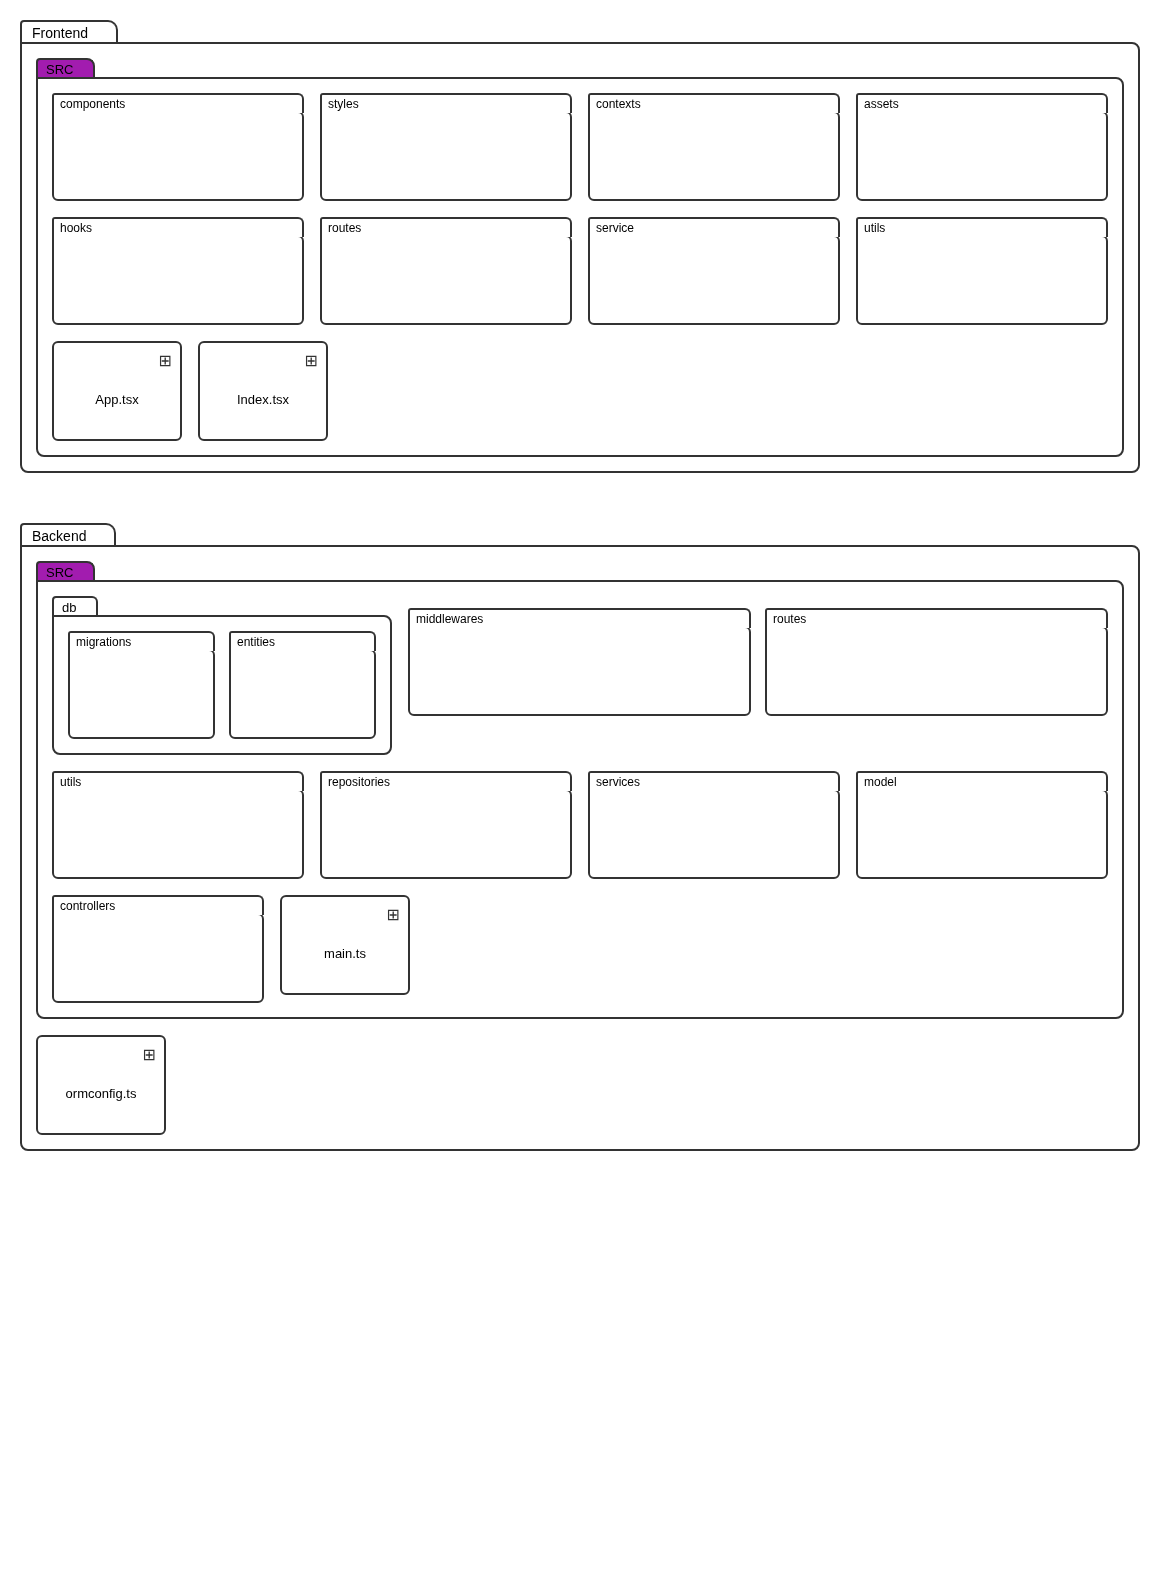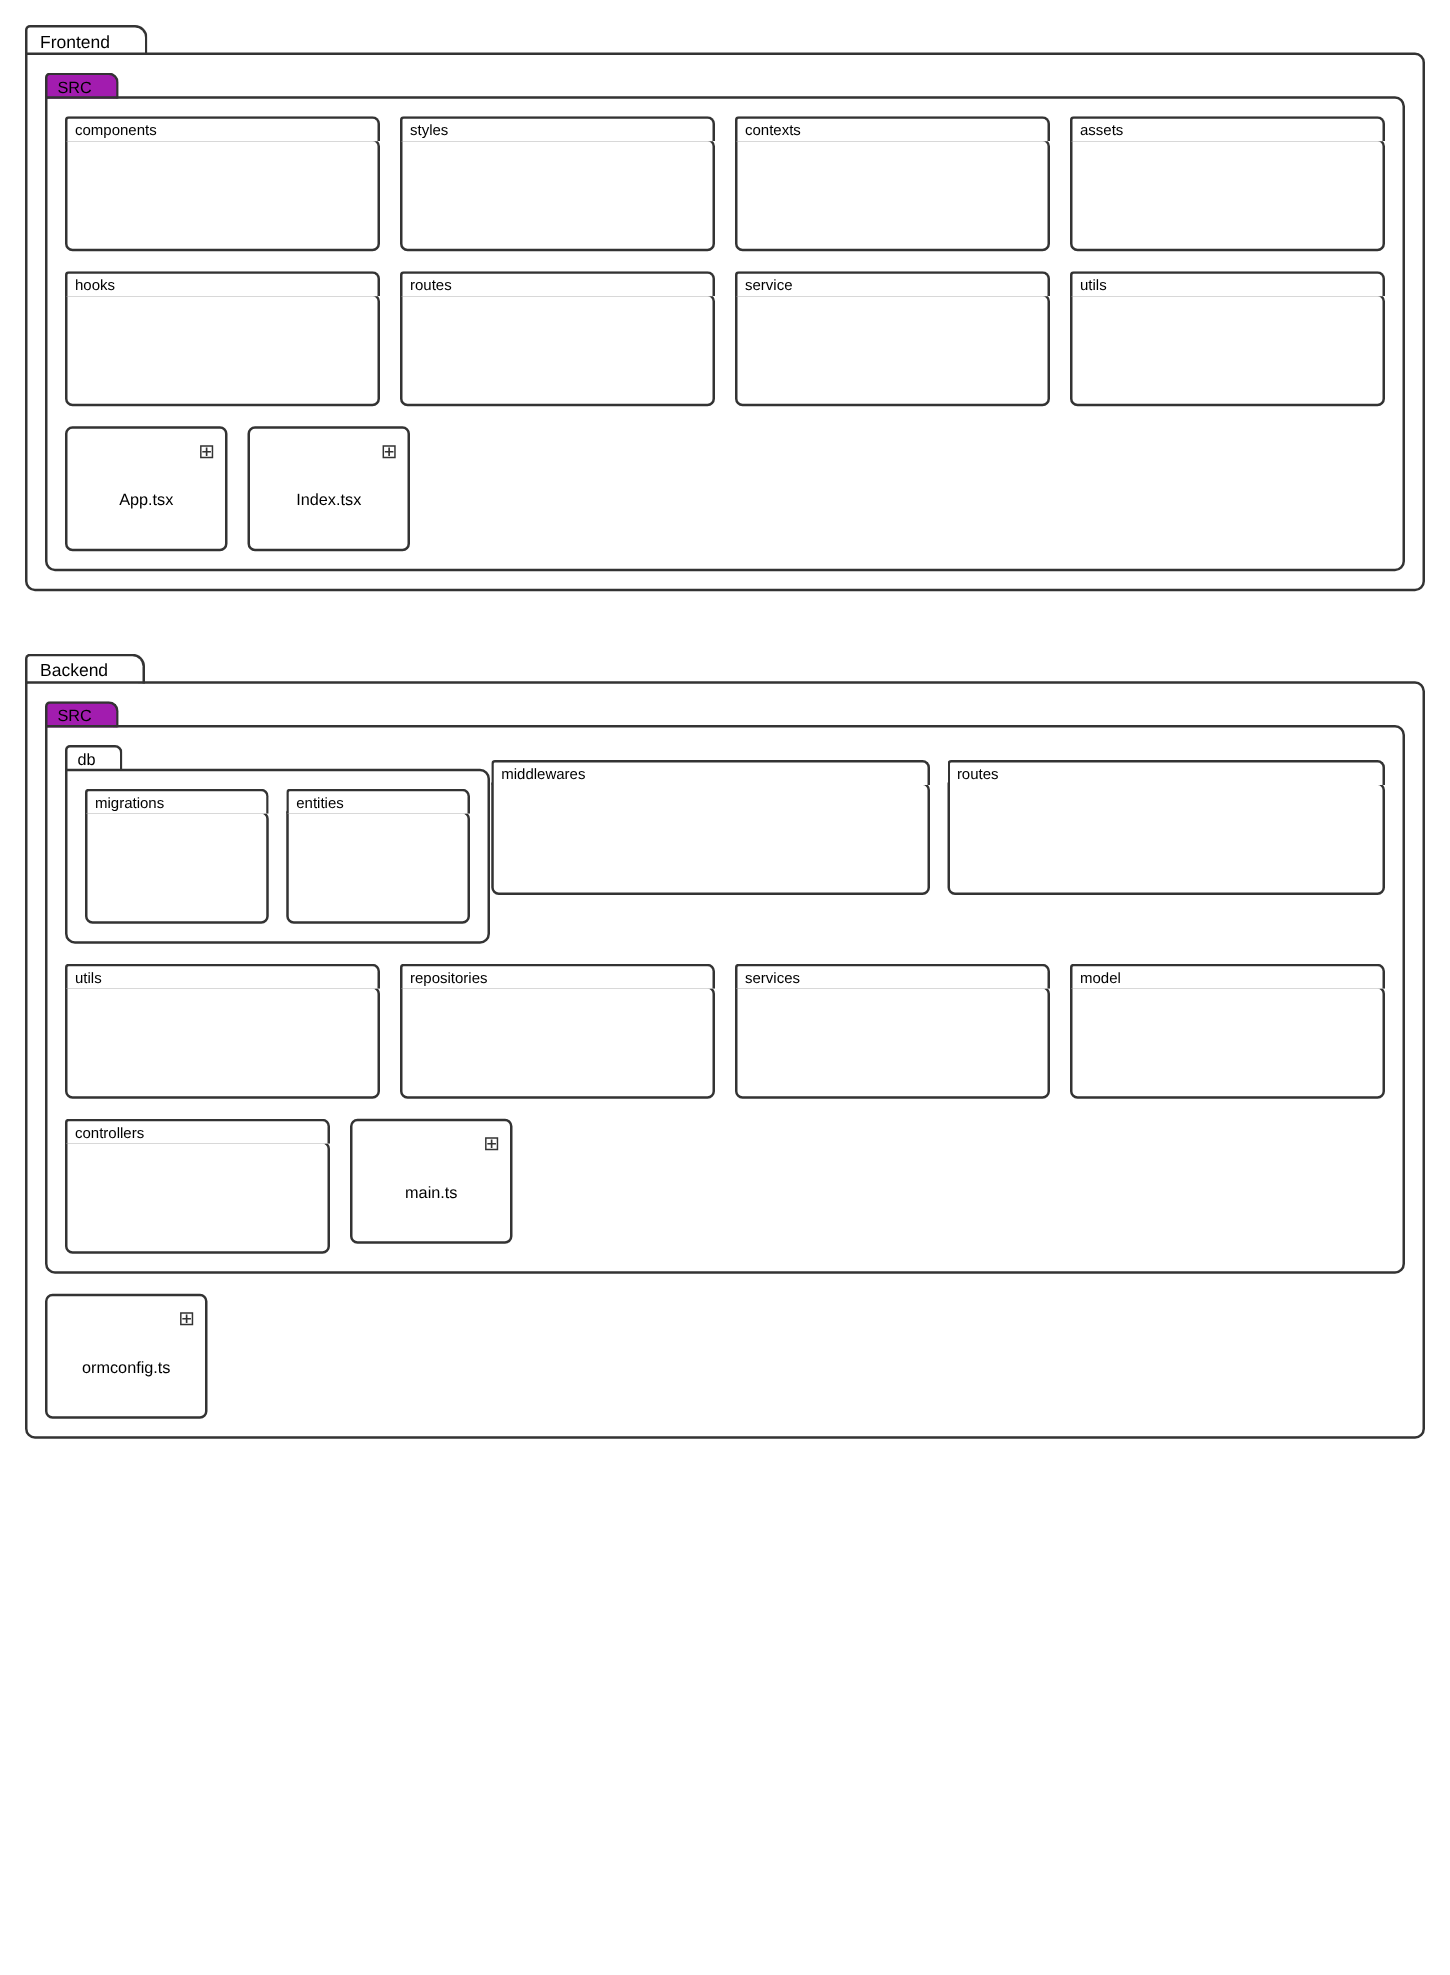--- a/index.html
+++ b/index.html
@@ -220,21 +220,21 @@
   <div>
     <span class="top-tab-label">Backend</span>
   </div>
   <div class="top-tab-container">
 
     <div>
       <span class="inner-src-label">SRC</span>
     </div>
     <div class="inner-src-container">
 
-      <div style="display: grid; grid-template-columns: auto 1fr; gap: 1px; margin-bottom: 16px;">
+      <div style="display: grid; grid-template-columns: auto 1fr; gap: 16px; margin-bottom: 16px;">
 
         <div>
           <span class="inner-db-label">db</span>
           <div class="inner-db-container" style="display: grid; grid-template-columns: 1fr 1fr; gap: 14px; min-width: 340px; margin-bottom: 0;">
 
             <div class="folder-wrapper">
               <span class="folder-tab-label">migrations</span>
               <div class="folder-body"></div>
             </div>
 

